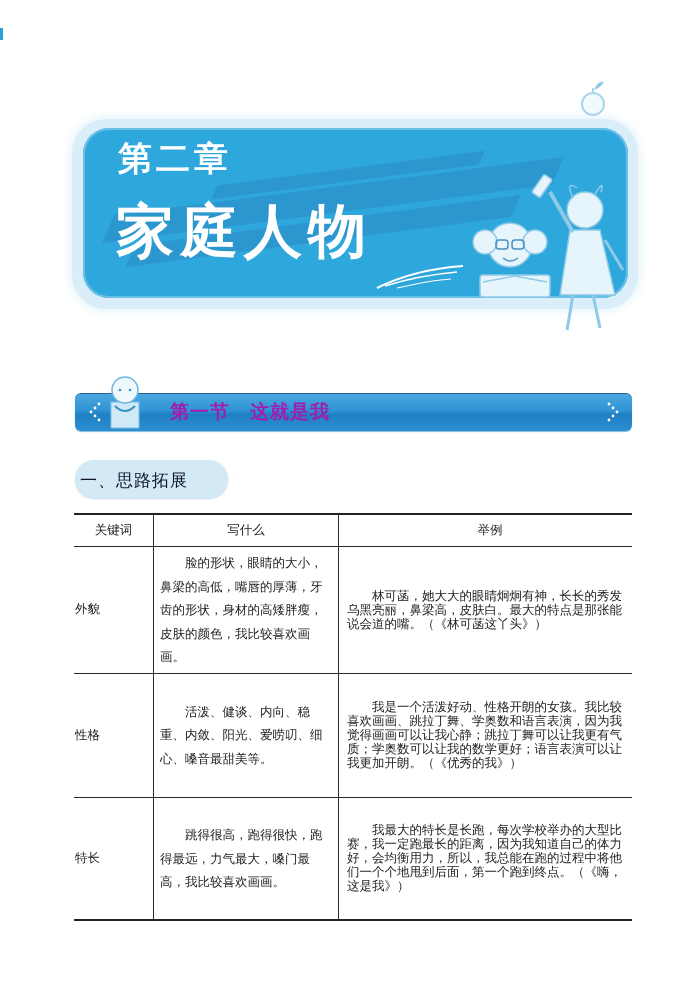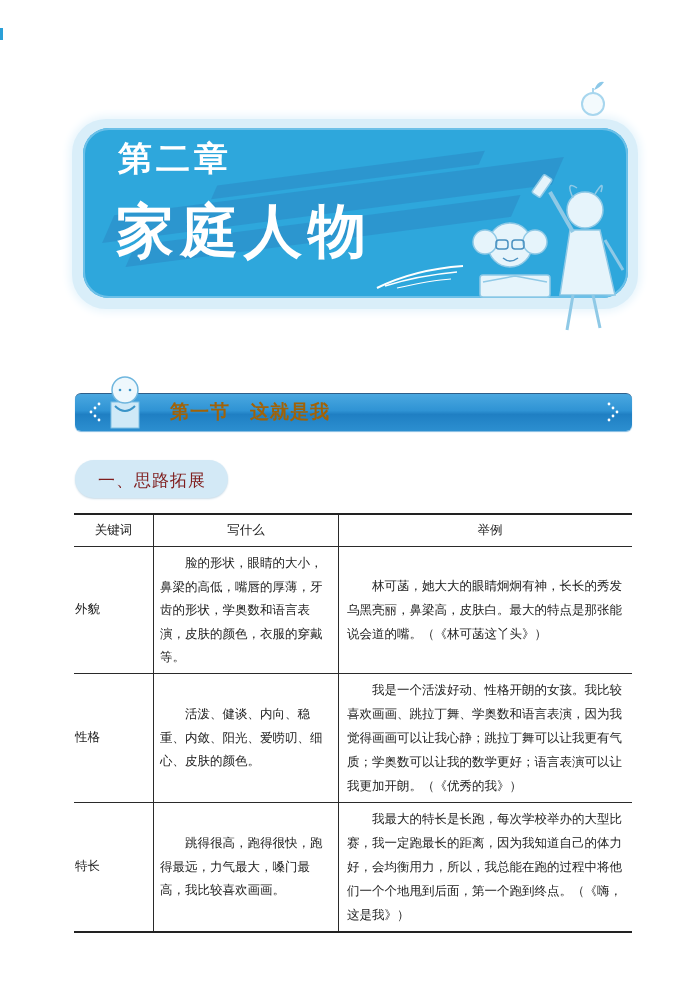--- a/index.html
+++ b/index.html
@@ -42,45 +42,45 @@
     border-radius: 6px;
     background: linear-gradient(#4aa8e0 0%, #2f93d4 45%, #1f7fc3 55%, #2c8fd0 100%);
     border-top: 1px solid #2e5f8a;
     box-shadow: 0 1px 1px #7fb8e0;
   }
   .dots-left { position: absolute; left: 88px; top: 402px; }
   .dots-right { position: absolute; left: 606px; top: 402px; }
   .girl-icon { position: absolute; left: 108px; top: 372px; }
   .section-title {
     position: absolute; left: 170px; top: 399px; font-size: 19px; font-weight: bold;
-    color: #a16207; letter-spacing: 1px; white-space: pre;
+    color: #a21caf; letter-spacing: 1px; white-space: pre;
   }
 
   
   .pill {
     position: absolute; left: 75px; top: 460px; width: 153px; height: 38px;
     border-radius: 19px; background: #d3e9f6;
     box-shadow: 0 1px 2px #c9dbe7;
   }
   .pill-label {
-    position: absolute; left: 98px; top: 469px; font-size: 17px; color: #7f1d1d; letter-spacing: 1px; font-family: Liberation Mono, monospace;
+    position: absolute; left: 80px; top: 469px; font-size: 17px; color: #0f172a; letter-spacing: 1px; font-family: Liberation Mono, monospace;
   }
 
   
   table.main {
     position: absolute; left: 74px; top: 513px; width: 558px;
     border-collapse: collapse; font-size: 12.5px; color: #222;
   }
   table.main th, table.main td { border: 1.5px solid #2a2a2a; vertical-align: middle; }
   table.main tr > :first-child { border-left: none; font-family: Liberation Mono, monospace; }
   table.main tr > :last-child { border-right: none; padding-left: 10px; }
   table.main thead th { border-top: 2px solid #222; height: 29px; font-weight: normal; font-size: 12.5px; text-align: center; }
   table.main td.kw { width: 77px; }
   table.main td.what { width: 170px; padding: 4px 8px 4px 6px; line-height: 23.5px; text-indent: 2em; }
-  table.main td.ex { padding: 4px 6px 4px 8px; line-height: 24px; text-indent: 2em; }
+  table.main td.ex { padding: 4px 6px 4px 8px; line-height: 14px; text-indent: 2em; }
   table.main tbody tr:last-child td { border-bottom: 2px solid #222; }
   .r1 { height: 124px; }
   .r2 { height: 124px; }
   .r3 { height: 123px; }
 </style>
 </head>
 <body>
 
 <div class="corner-mark"></div>
 
@@ -166,26 +166,26 @@
   <thead>
     <tr>
       <th>关键词</th>
       <th>写什么</th>
       <th>举例</th>
     </tr>
   </thead>
   <tbody>
     <tr class="r1">
       <td class="kw">外貌</td>
-      <td class="what">脸的形状，眼睛的大小，鼻梁的高低，嘴唇的厚薄，牙齿的形状，学奥数和语言表演，皮肤的颜色，衣服的穿戴等。</td>
+      <td class="what">脸的形状，眼睛的大小，鼻梁的高低，嘴唇的厚薄，牙齿的形状，身材的高矮胖瘦，皮肤的颜色，我比较喜欢画画。</td>
       <td class="ex">林可菡，她大大的眼睛炯炯有神，长长的秀发乌黑亮丽，鼻梁高，皮肤白。最大的特点是那张能说会道的嘴。（《林可菡这丫头》）</td>
     </tr>
     <tr class="r2">
       <td class="kw">性格</td>
-      <td class="what">活泼、健谈、内向、稳重、内敛、阳光、爱唠叨、细心、皮肤的颜色。</td>
+      <td class="what">活泼、健谈、内向、稳重、内敛、阳光、爱唠叨、细心、嗓音最甜美等。</td>
       <td class="ex">我是一个活泼好动、性格开朗的女孩。我比较喜欢画画、跳拉丁舞、学奥数和语言表演，因为我觉得画画可以让我心静；跳拉丁舞可以让我更有气质；学奥数可以让我的数学更好；语言表演可以让我更加开朗。（《优秀的我》）</td>
     </tr>
     <tr class="r3">
       <td class="kw">特长</td>
       <td class="what">跳得很高，跑得很快，跑得最远，力气最大，嗓门最高，我比较喜欢画画。</td>
       <td class="ex">我最大的特长是长跑，每次学校举办的大型比赛，我一定跑最长的距离，因为我知道自己的体力好，会均衡用力，所以，我总能在跑的过程中将他们一个个地甩到后面，第一个跑到终点。（《嗨，这是我》）</td>
     </tr>
   </tbody>
 </table>
 

